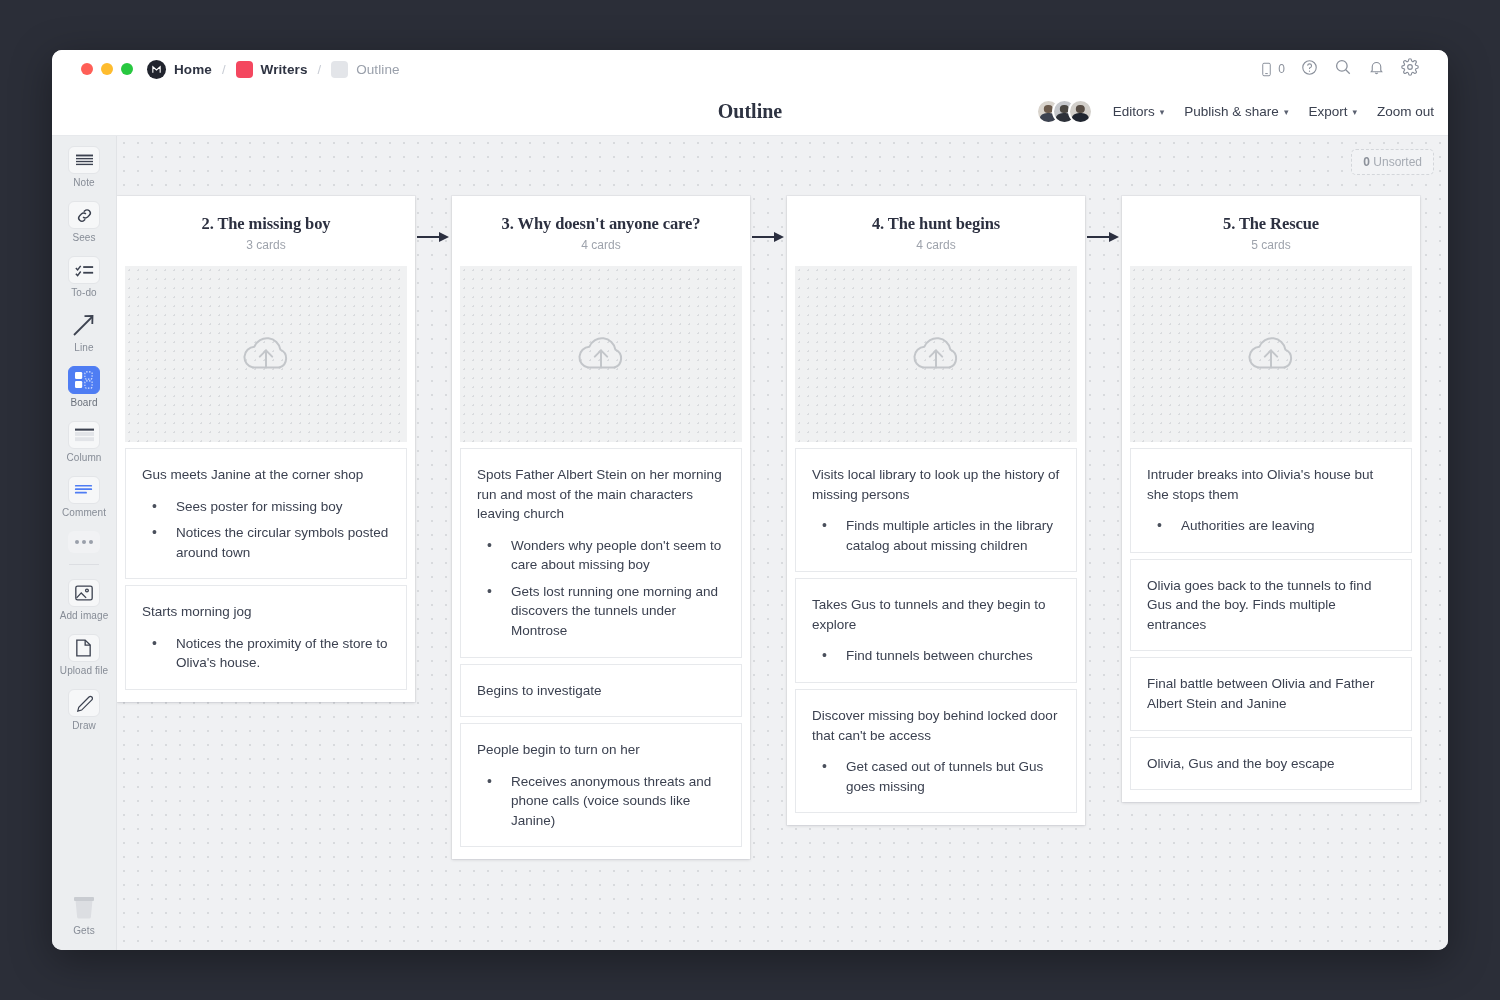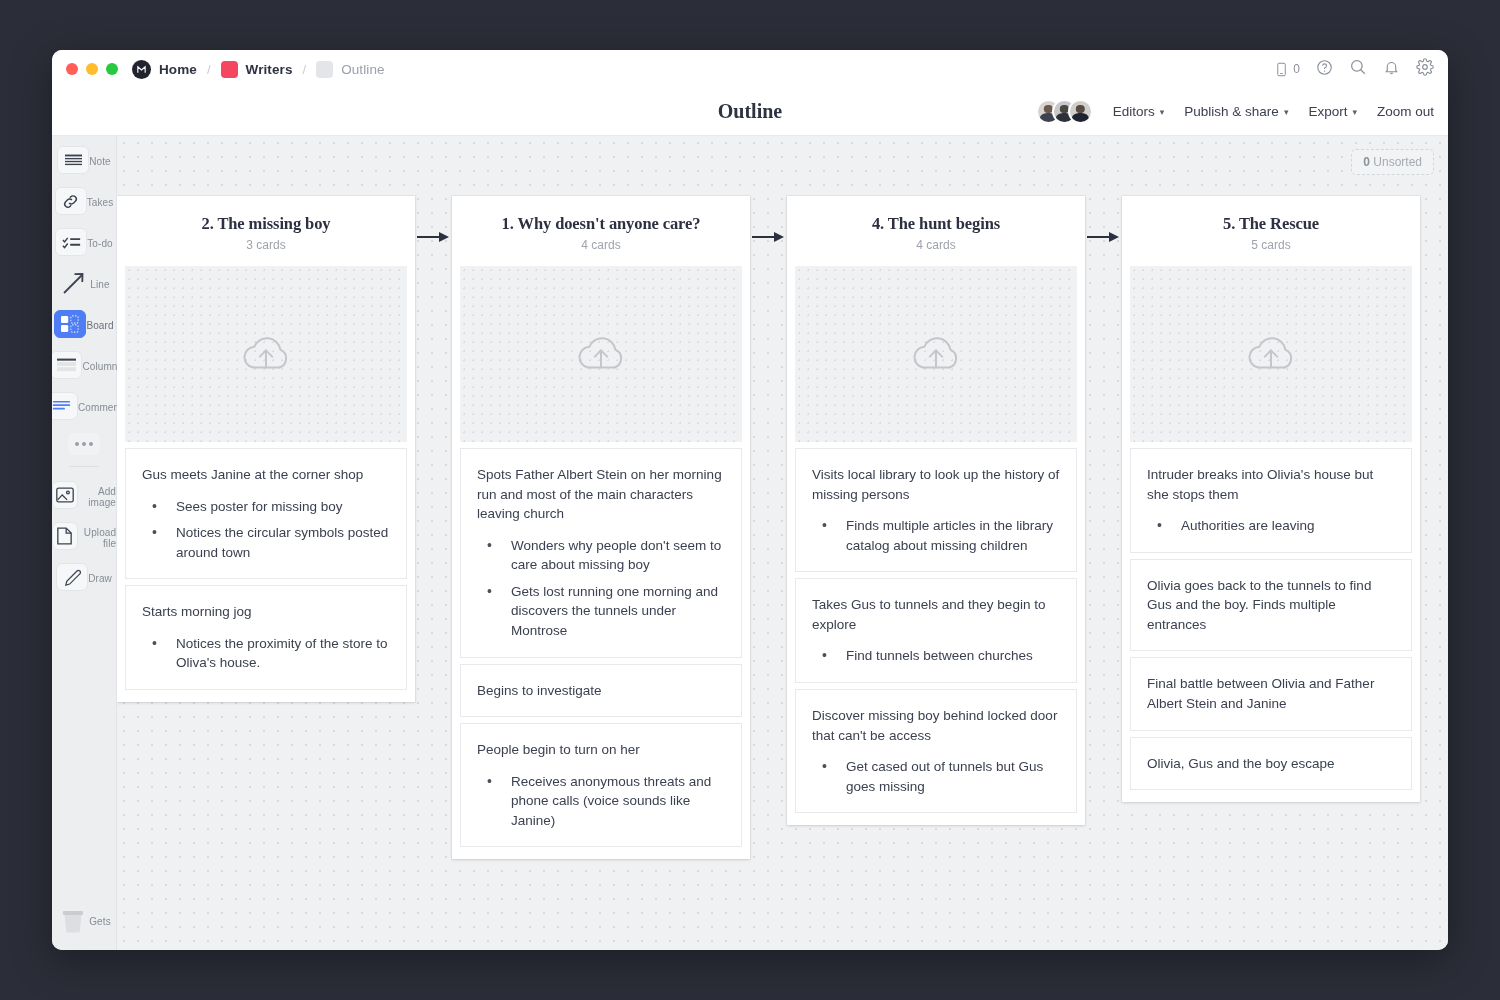--- a/index.html
+++ b/index.html
@@ -17,21 +17,21 @@
     border-radius: 10px;
     overflow: hidden;
     box-shadow: 0 10px 40px rgba(0,0,0,0.35);
     display: flex; flex-direction: column;
   }
 
   
   .titlebar {
     height: 38px; flex: 0 0 38px;
     display: flex; align-items: center;
-    padding: 0 14px;
+    padding: 0 29px;
     background: #fff;
     position: relative;
   }
   .traffic { display: flex; gap: 8px; align-items: center; margin-right: 14px; }
   .dot { width: 12px; height: 12px; border-radius: 50%; }
   .dot.red { background: #ff5f57; }
   .dot.yellow { background: #febc2e; }
   .dot.green { background: #28c840; }
 
   .crumbs { display: flex; align-items: center; gap: 8px; }
@@ -97,21 +97,21 @@
 
   
   .sidebar {
     width: 65px; flex: 0 0 65px;
     background: #eceef0;
     border-right: 1px solid #e1e3e6;
     display: flex; flex-direction: column; align-items: center;
     padding-top: 10px;
     position: relative;
   }
-  .tool { display: flex; flex-direction: row; align-items: center; margin-bottom: 13px; cursor: pointer; text-align: right; }
+  .tool { display: flex; flex-direction: column; align-items: center; margin-bottom: 13px; cursor: pointer; }
   .tool .box {
     width: 32px; height: 28px; border-radius: 6px;
     background: #f6f7f8; border: 1px solid #e3e5e8;
     display: flex; align-items: center; justify-content: center;
   }
   .tool.plain .box { background: transparent; border: none; }
   .tool.active .box { background: #4f7df3; border-color: #4f7df3; }
   .tool .lbl { font-size: 10px; color: #868c96; margin-top: 3px; letter-spacing: .1px; }
   .tool.active .lbl { color: #6b717b; }
   .dots-box { width: 32px; height: 22px; border-radius: 6px; background:#f1f2f4;
@@ -298,21 +298,21 @@
         <span class="lbl">Note</span>
       </div>
 
       <div class="tool">
         <span class="box">
           <svg width="17" height="17" viewBox="0 0 24 24" fill="none" stroke="#3c4250" stroke-width="2">
             <path d="M10 14a4.5 4.5 0 0 0 6.4.2l2.4-2.4a4.5 4.5 0 0 0-6.4-6.4l-1.4 1.4"></path>
             <path d="M14 10a4.5 4.5 0 0 0-6.4-.2L5.2 12.2a4.5 4.5 0 0 0 6.4 6.4l1.4-1.4"></path>
           </svg>
         </span>
-        <span class="lbl">Takes</span>
+        <span class="lbl">Sees</span>
       </div>
 
       <div class="tool">
         <span class="box">
           <svg width="19" height="13" viewBox="0 0 22 14" fill="none" stroke="#3c4250" stroke-width="1.7">
             <path d="M1 4.2 3 6.3 6.6 1.6"></path>
               <path d="M1 10.8 3 12.9 6.6 8.2"></path>
             <line x1="9.5" y1="3" x2="21" y2="3" stroke-width="2.1"></line>
             <line x1="9.5" y1="9.6" x2="21" y2="9.6" stroke-width="2.1"></line>
           </svg>
@@ -457,21 +457,21 @@
       <svg width="33" height="14" viewBox="0 0 33 14">
         <line x1="0" y1="7" x2="23" y2="7" stroke="#2c3040" stroke-width="2"></line>
         <path d="M22 2 32 7 22 12z" fill="#2c3040"></path>
       </svg>
     </div>
   </div>
 
   <div class="col-wrap">
     <div class="column">
       <div class="col-head">
-        <div class="col-title">1. Why doesn't anyone care?</div>
+        <div class="col-title">3. Why doesn't anyone care?</div>
         <div class="col-count">4 cards</div>
       </div>
       <div class="dropzone">
         <svg width="58" height="46" viewBox="0 0 58 46" fill="none" stroke="#c3c6ca" stroke-width="2" stroke-linecap="round" stroke-linejoin="round">
           <path d="M16 36.5A10.5 10.5 0 0 1 17.4 15.7 13.6 13.6 0 0 1 43.4 18.6 9.6 9.6 0 0 1 42.5 36.5"></path>
           <line x1="29" y1="36.5" x2="29" y2="19.5"></line>
           <path d="M22.8 25.6 29 19.4l6.2 6.2"></path>
           <line x1="16" y1="36.5" x2="42.6" y2="36.5"></line>
         </svg>
       </div>

